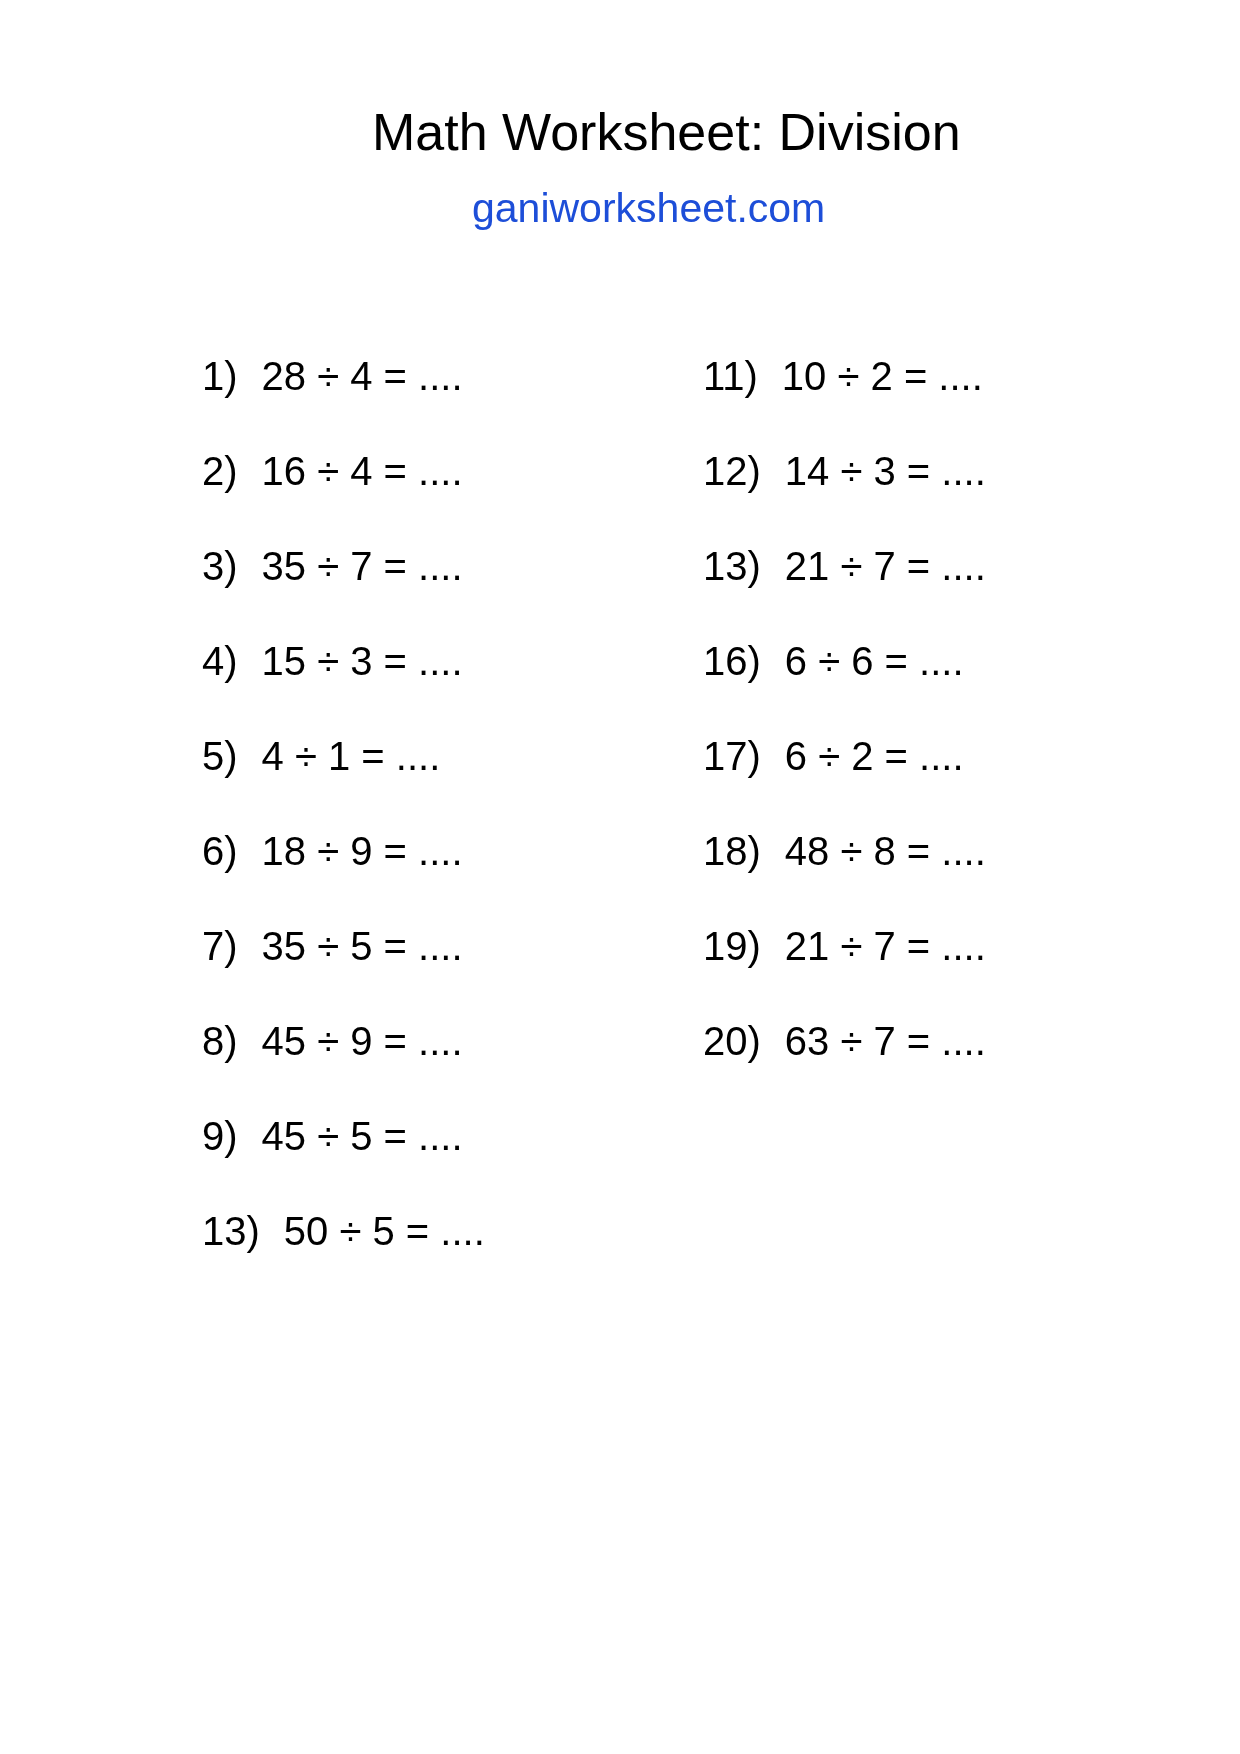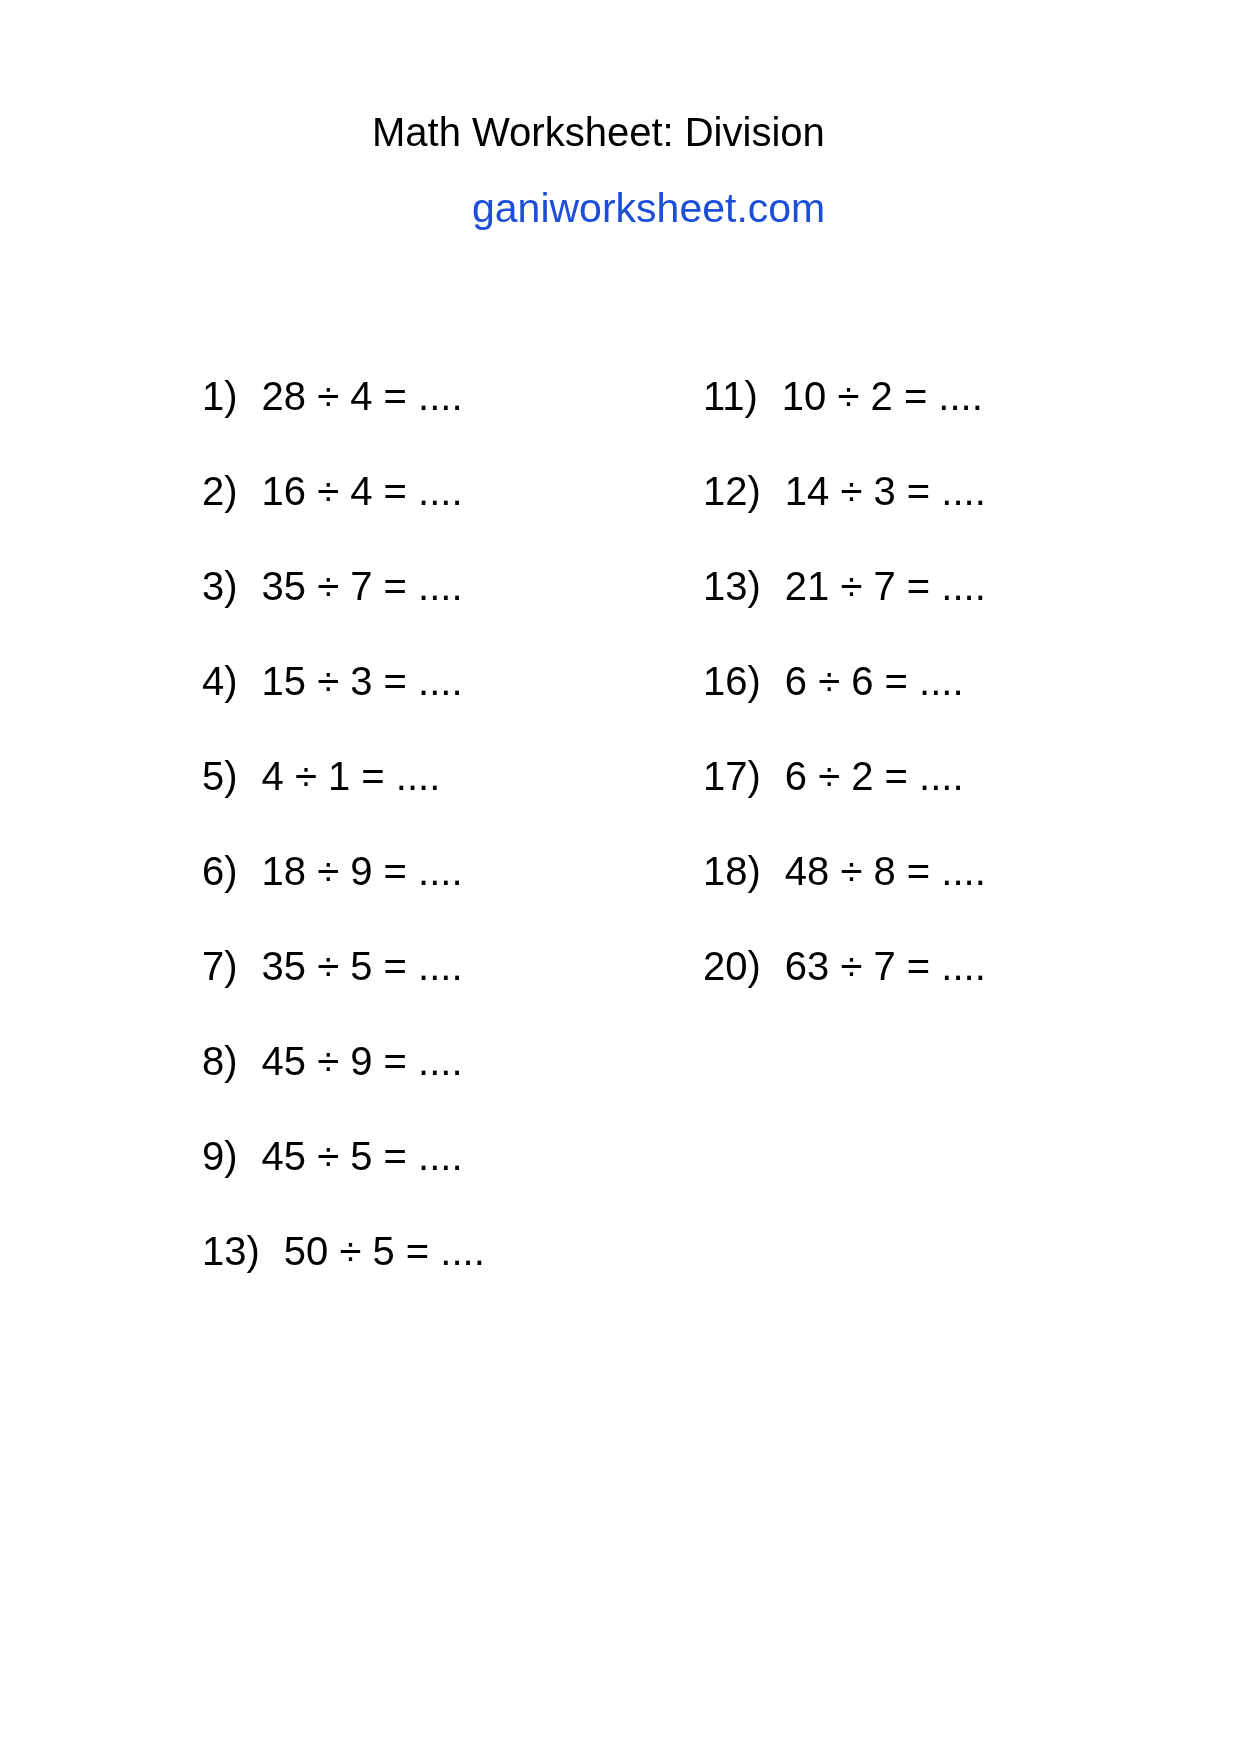--- a/index.html
+++ b/index.html
@@ -12,38 +12,37 @@
       height: 1754px;
       position: relative;
       overflow: hidden;
       font-family: "Liberation Sans", sans-serif;
       color: #000000;
     }
     .title {
       position: absolute;
       left: 372px;
       top: 100px;
-      font-size: 40px;
+      font-size: 52px;
       line-height: 64px;
       white-space: nowrap;
       color: #000000;
     }
     .subtitle {
       position: absolute;
       left: 472px;
       top: 184px;
       font-size: 41px;
       line-height: 48px;
       white-space: nowrap;
       color: #1d4ed8;
     }
     .column {
       position: absolute;
       top: 352px;
-      margin-top: 20px;
     }
     .column.left { left: 202px; }
     .column.right { left: 703px; }
     .problem {
       height: 95px;
       font-size: 40px;
       line-height: 48px;
       white-space: nowrap;
     }
     .problem .num { margin-right: 24px; }
@@ -67,14 +66,15 @@
   <div class="problem"><span class="num">13)</span><span>50 ÷ 5 = ....</span></div>
 </div>
 
 <div class="column right">
   <div class="problem"><span class="num">11)</span><span>10 ÷ 2 = ....</span></div>
   <div class="problem"><span class="num">12)</span><span>14 ÷ 3 = ....</span></div>
   <div class="problem"><span class="num">13)</span><span>21 ÷ 7 = ....</span></div>
   <div class="problem"><span class="num">16)</span><span>6 ÷ 6 = ....</span></div>
   <div class="problem"><span class="num">17)</span><span>6 ÷ 2 = ....</span></div>
   <div class="problem"><span class="num">18)</span><span>48 ÷ 8 = ....</span></div>
+  <div class="problem"><span class="num">19)</span><span>21 ÷ 7 = ....</span></div>
   <div class="problem"><span class="num">20)</span><span>63 ÷ 7 = ....</span></div>
 </div>
 
 </body></html>

